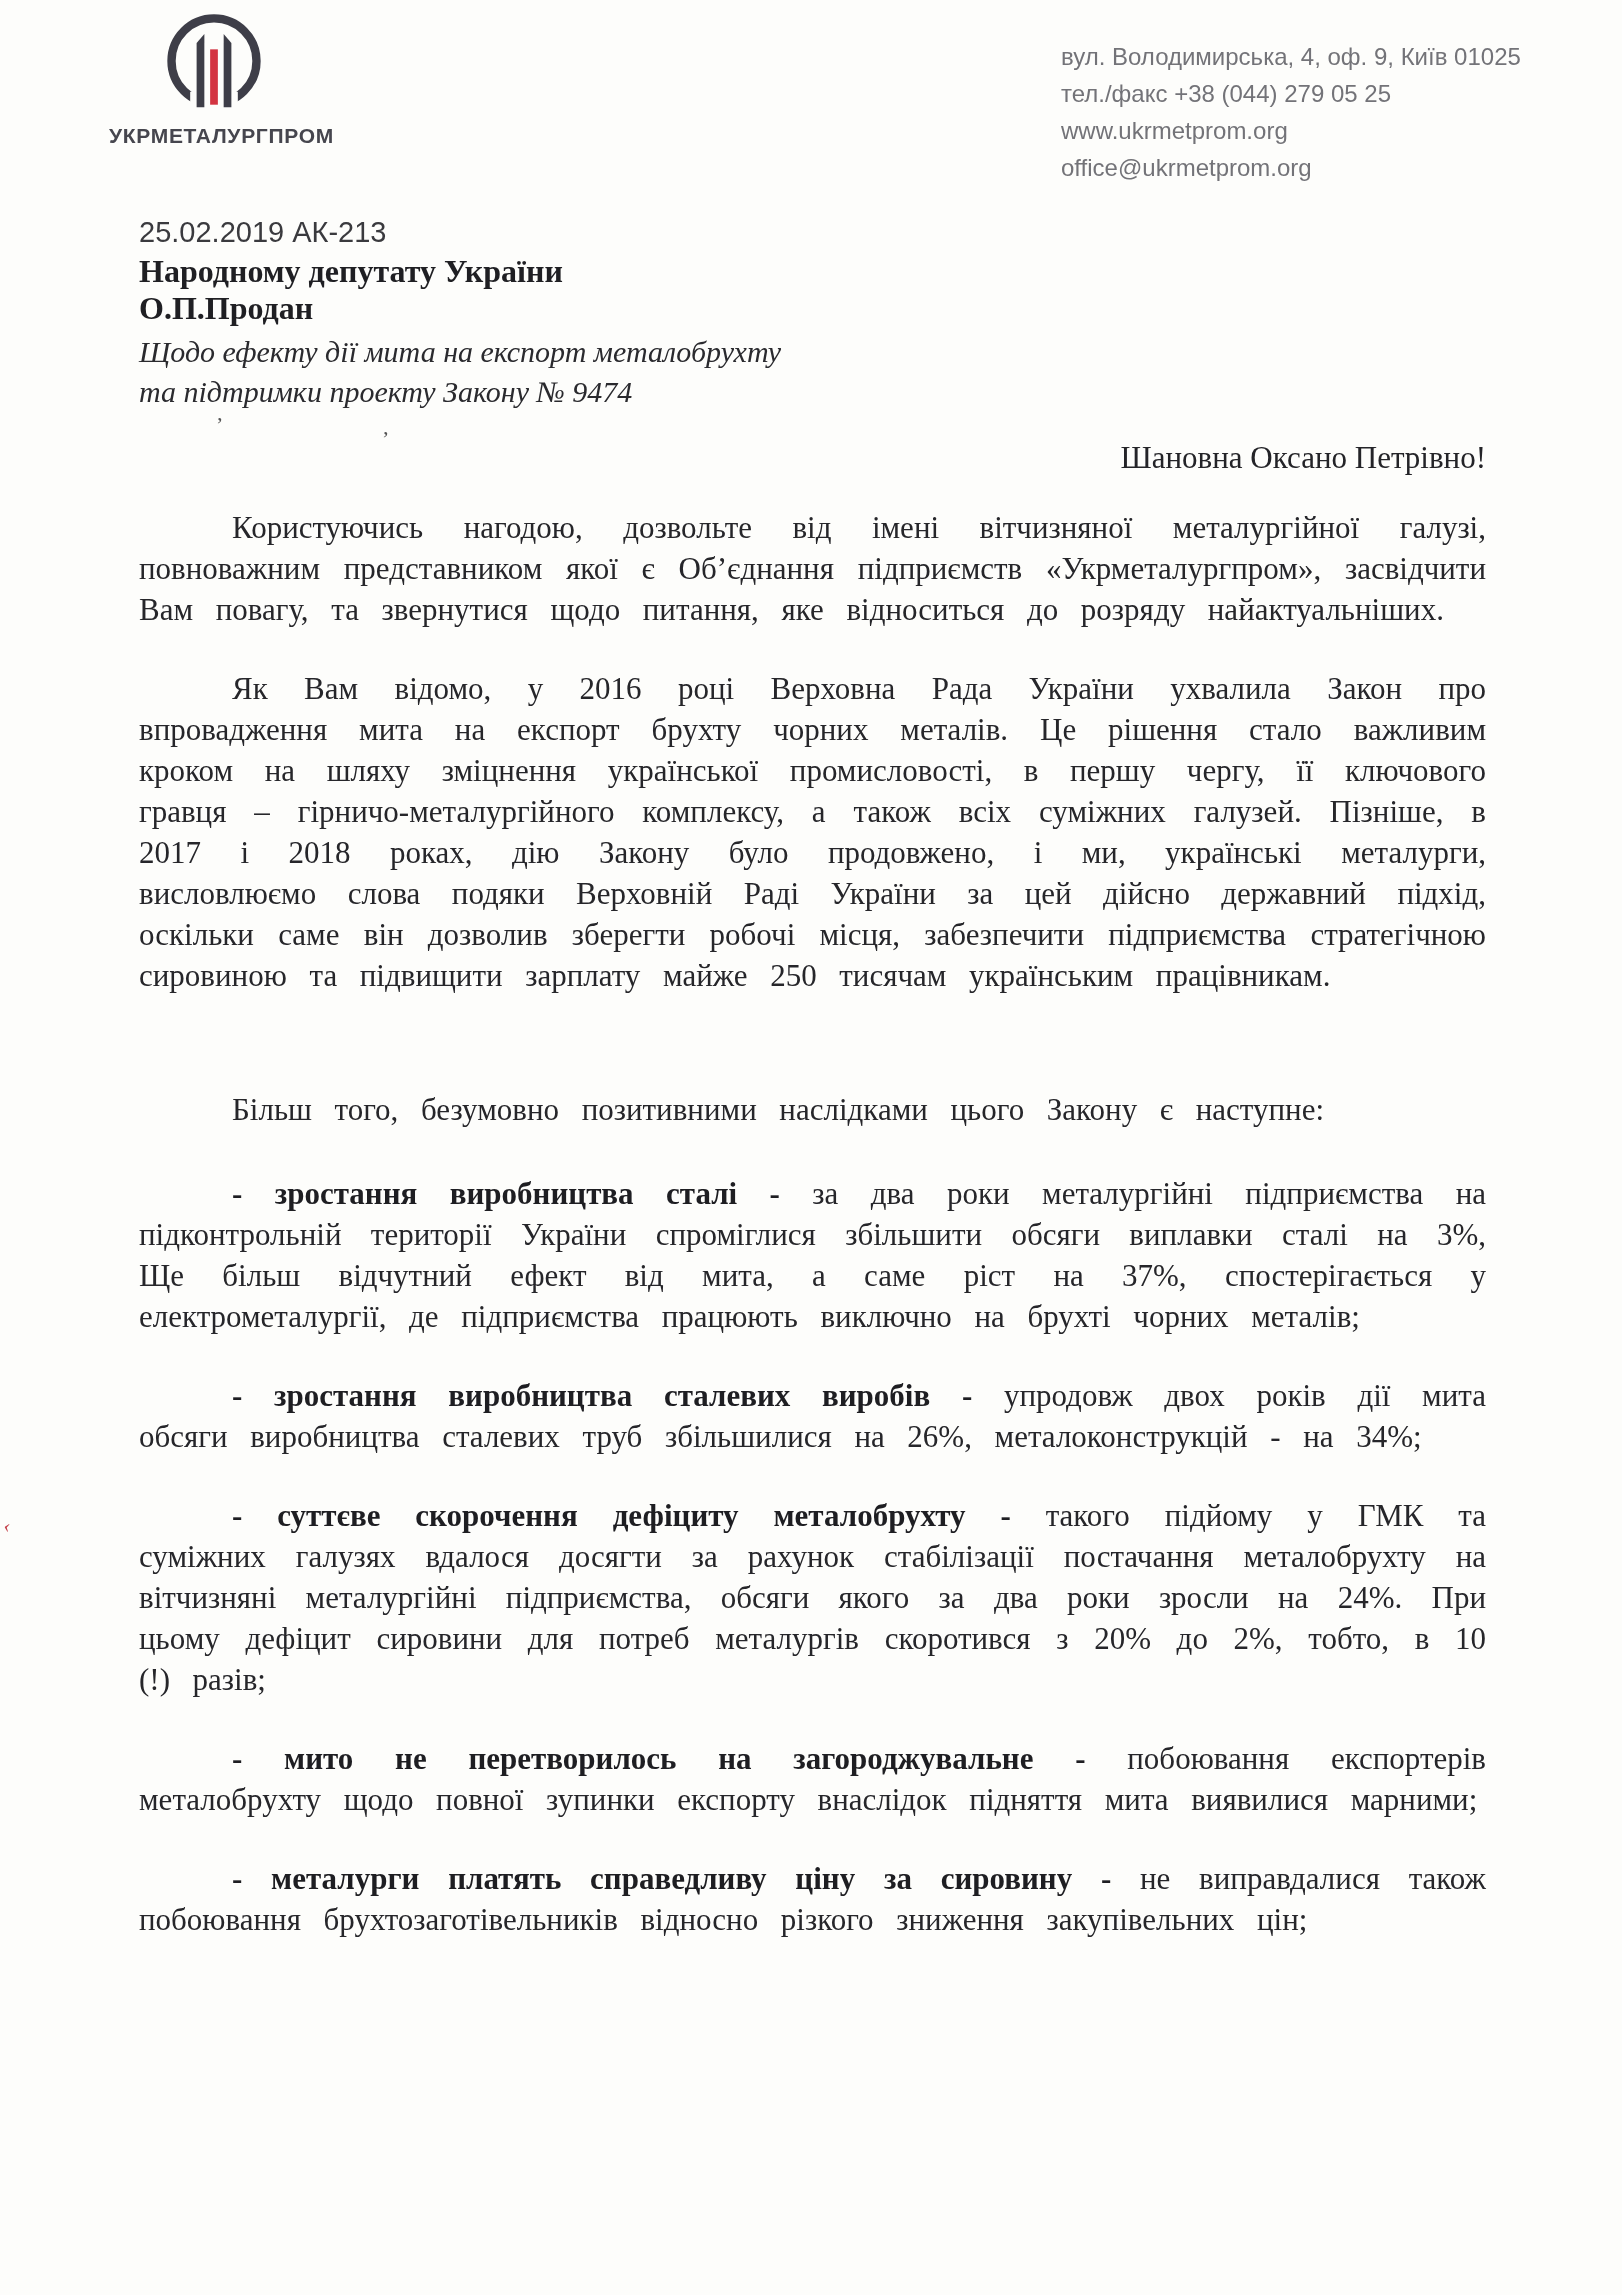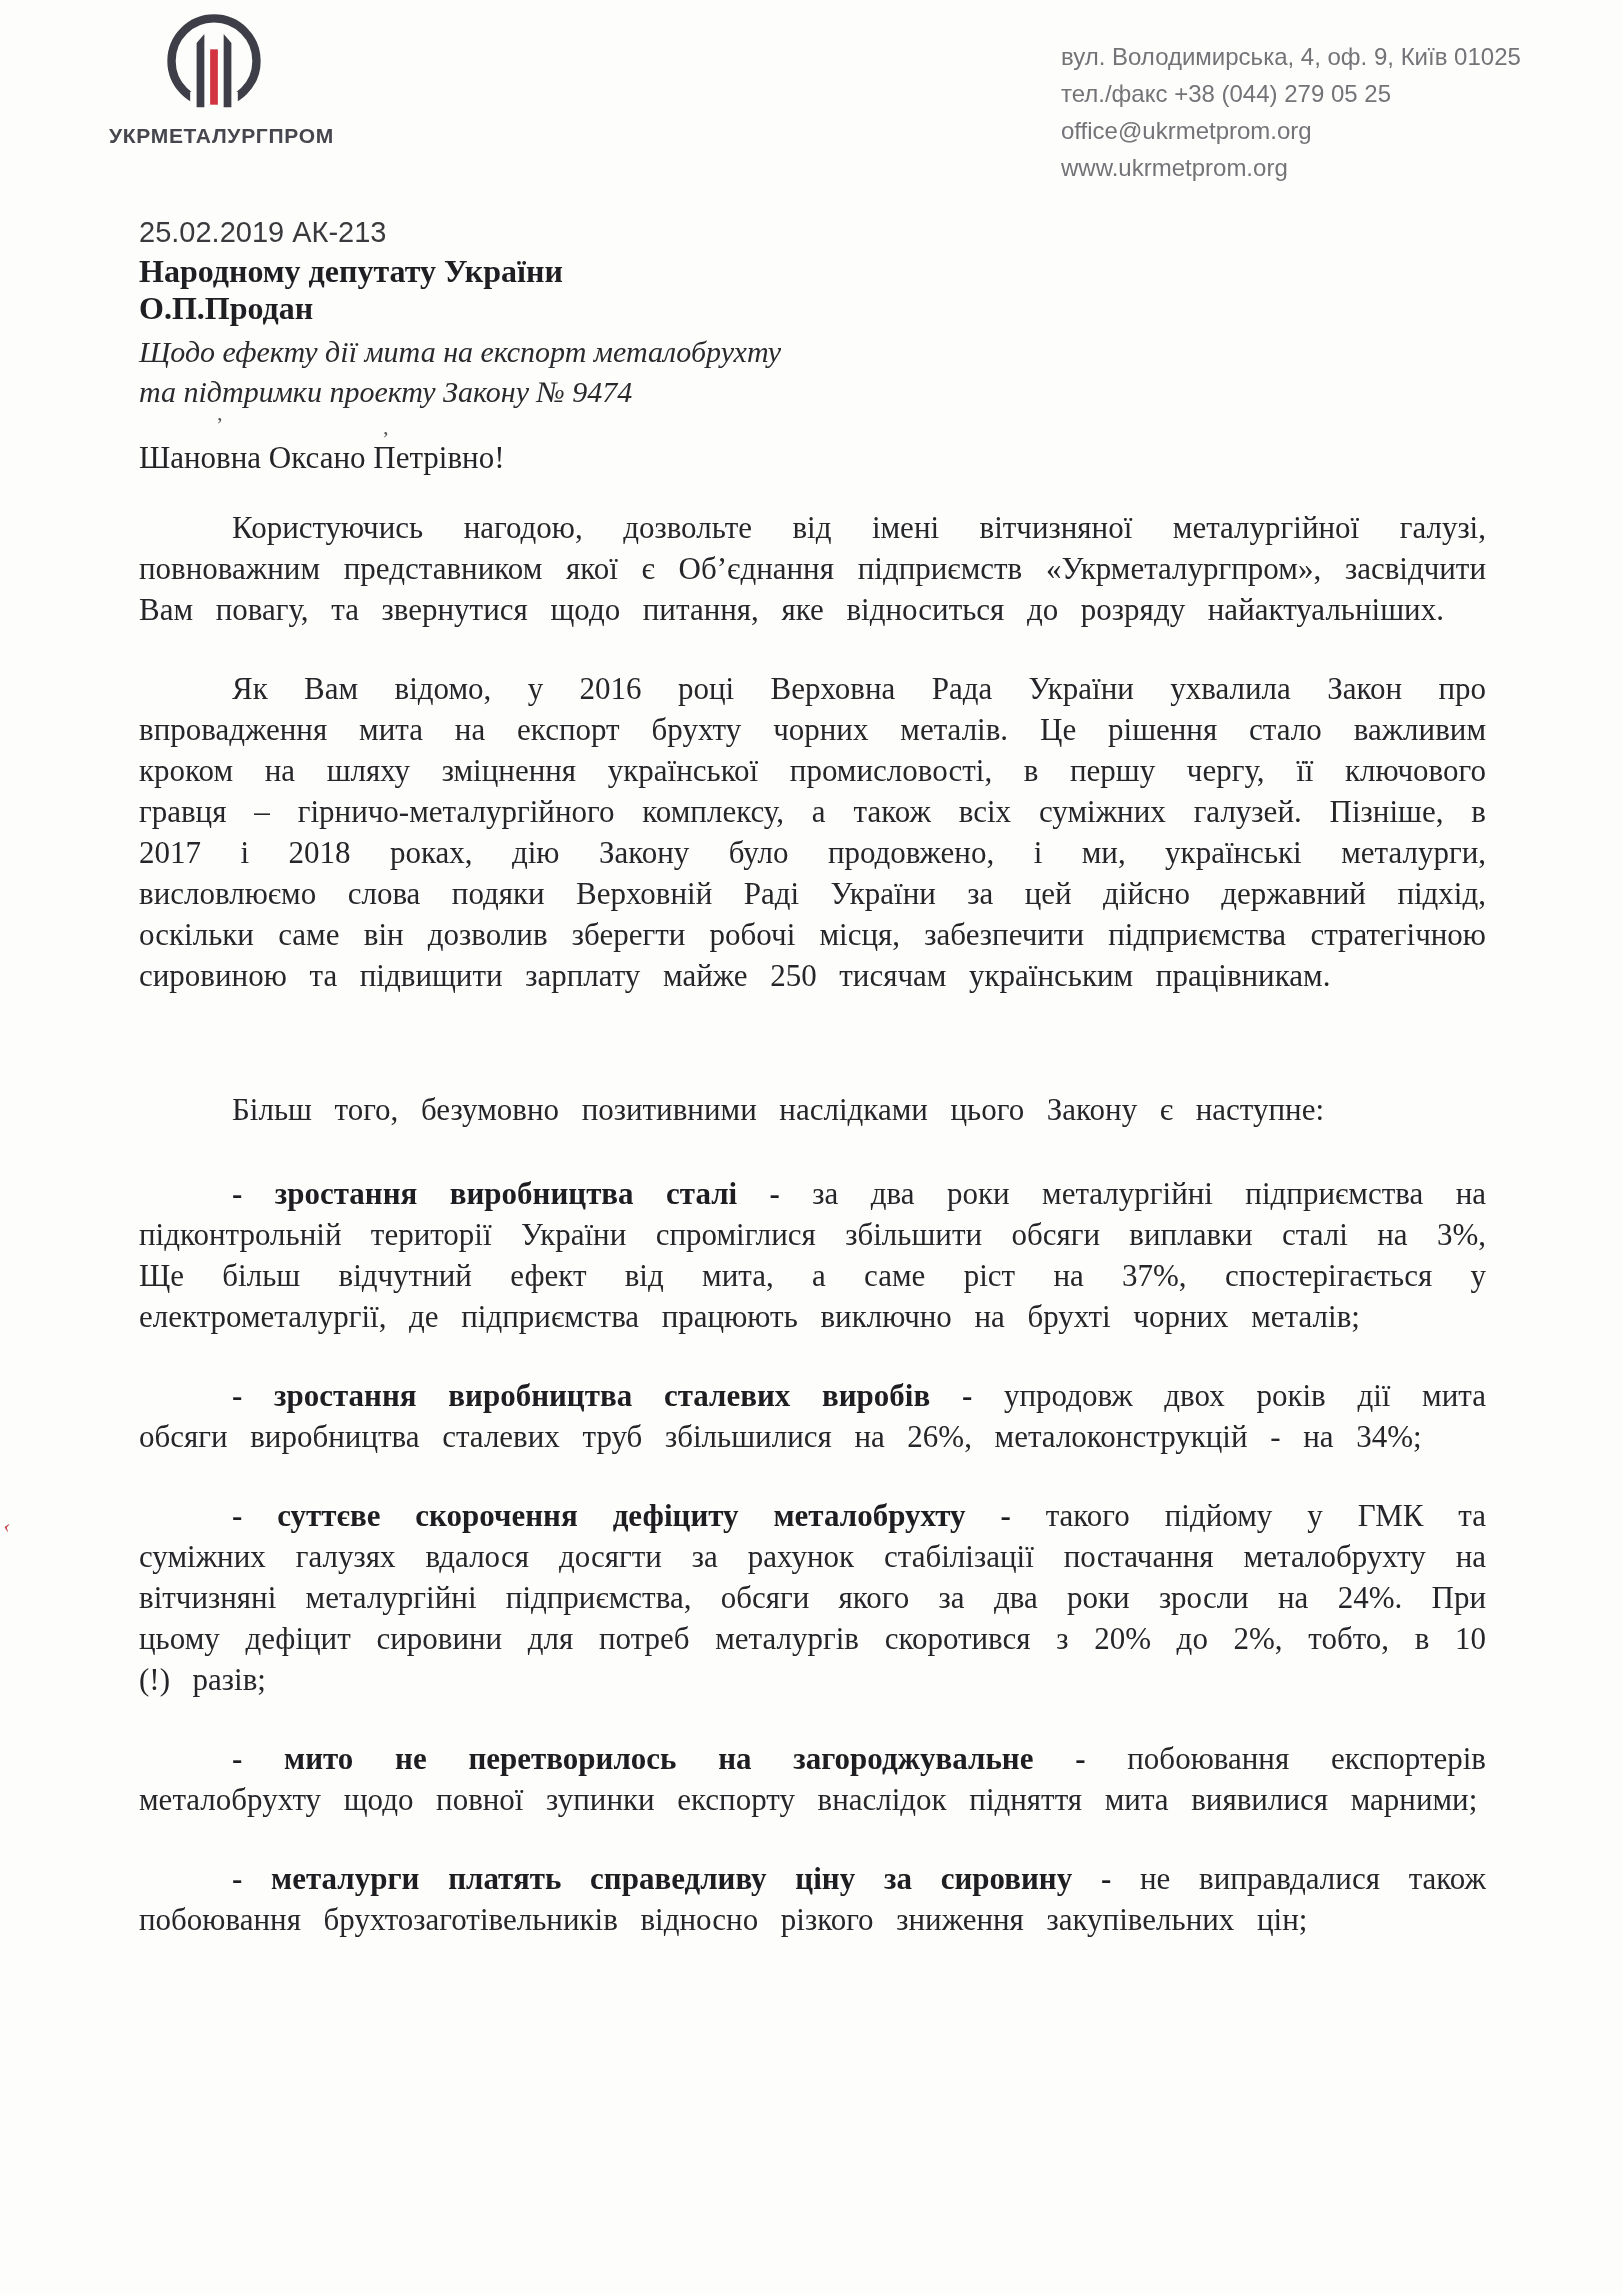--- a/index.html
+++ b/index.html
@@ -42,21 +42,21 @@
     margin-top:2.6px;
     font-weight:bold;font-size:32px;line-height:37px;color:#1f1f23;
   }
   .subject{
     margin-top:5.2px;font-style:italic;font-size:30px;line-height:40px;color:#2a2a2e;
   }
   .artifact-row{position:relative;height:27.5px;color:#555;}
   .artifact-1{position:absolute;left:77px;top:0;font-size:22px;}
   .artifact-2{position:absolute;left:243px;top:2.6px;font-size:22px;}
   .salutation{
-    text-align:left;font-size:31px;line-height:37px;color:#242428;
+    text-align:right;font-size:31px;line-height:37px;color:#242428;
   }
   
   .body-p{
     margin:16px 0 38px 0;
     font-size:31px;line-height:41px;
     text-align:justify;
     word-spacing:0.48em;
     text-indent:93px;
     color:#26262a;
   }
@@ -80,22 +80,22 @@
       <polygon points="48,48 60,34 60,148 48,148" fill="#3e3e48"></polygon>
       <rect x="69" y="58" width="12" height="86" fill="#d33441"></rect>
       <polygon points="90,34 102,48 102,148 90,148" fill="#3e3e48"></polygon>
     </svg>
     <div class="org-name">УКРМЕТАЛУРГПРОМ</div>
   </div>
 
   <div class="contact">
     <div>вул. Володимирська, 4, оф. 9, Київ 01025</div>
     <div>тел./факс +38 (044) 279 05 25</div>
+    <div>www.ukrmetprom.org</div>
     <div>office@ukrmetprom.org</div>
-    <div>www.ukrmetprom.org</div>
   </div>
 
   <div class="main">
 
     <div class="meta-row">
       <span>25.02.2019</span>
       <span class="meta-ref">АК-213</span>
     </div>
 
     <div class="recipient">

